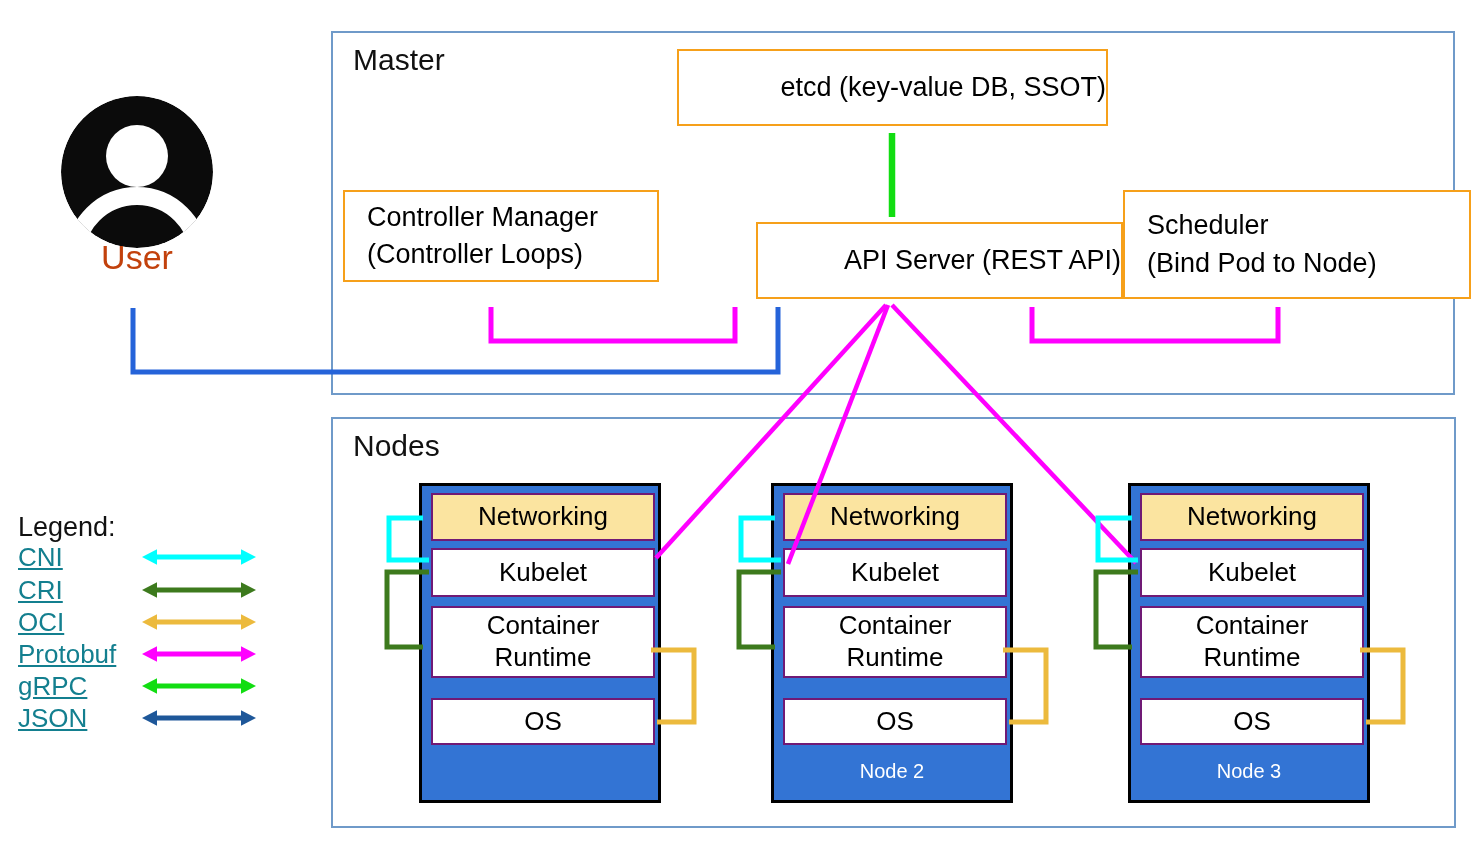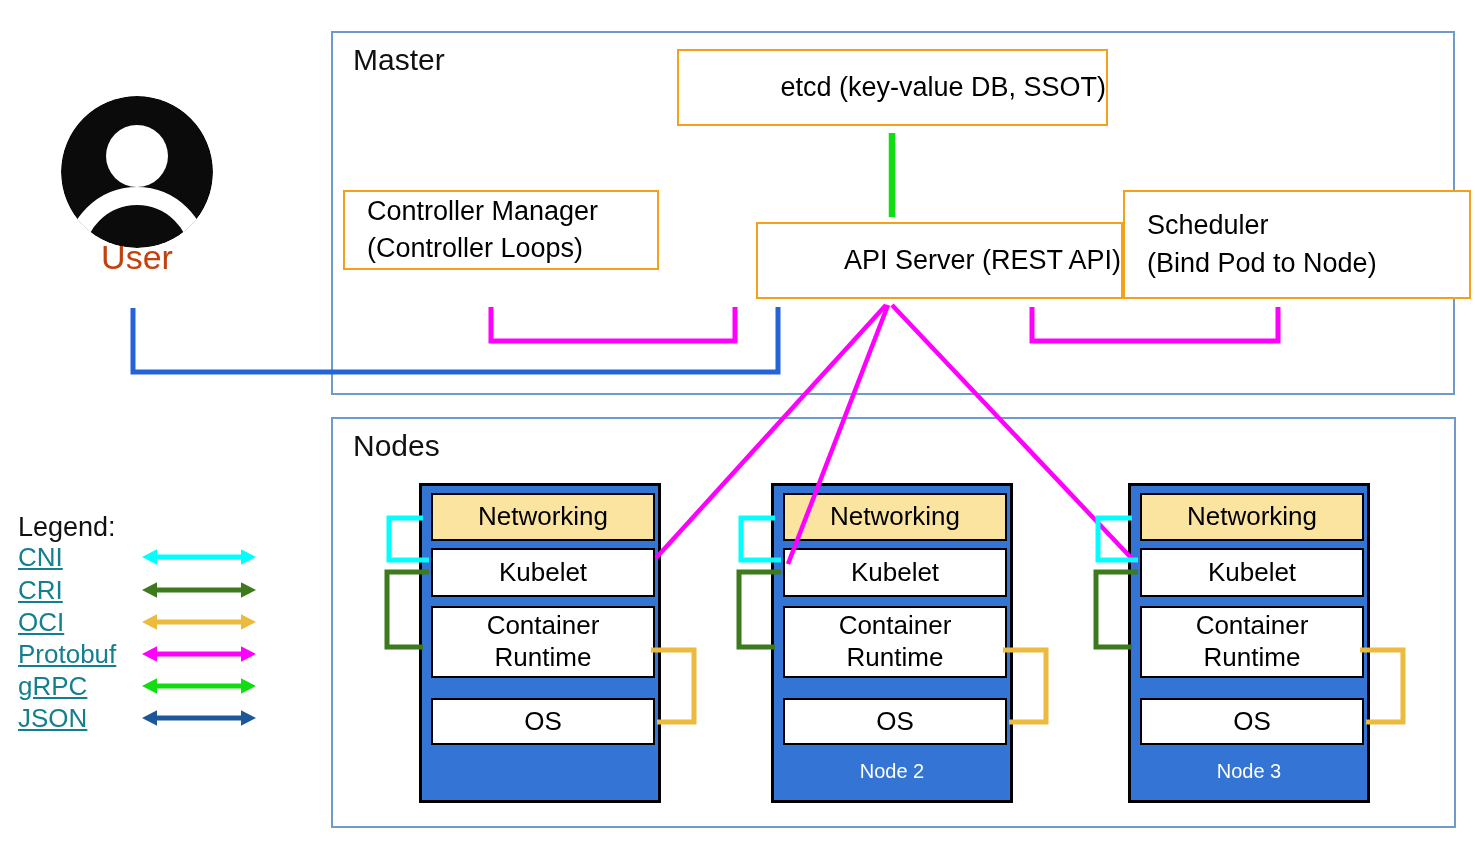--- a/index.html
+++ b/index.html
@@ -18,33 +18,33 @@
   
   .comp-box{
     position:absolute;border:2px solid #f6a01a;background:#fff;color:#000;
     font-size:27px;line-height:1.38;box-sizing:border-box;
     display:flex;flex-direction:column;justify-content:center;
   }
   .comp-center{align-items:flex-end;text-align:center;}
   .comp-left{align-items:flex-start;padding-left:22px;text-align:left;}
   #etcd-box{left:677px;top:49px;width:431px;height:77px;}
   #api-box{left:708px;top:222px;width:367px;height:77px;margin-left:48px;}
-  #cm-box{left:343px;top:190px;width:316px;height:80px;}
+  #cm-box{left:343px;top:190px;width:316px;height:92px;}
   #sched-box{left:1123px;top:190px;width:348px;height:109px;}
   
   #user-figure{position:absolute;left:57px;top:92px;width:160px;}
   #user-label{position:absolute;left:57px;top:238px;width:160px;text-align:center;
     font-size:34px;color:#c2410c;}
   
   .node{
     position:absolute;top:483px;width:242px;height:320px;background:#3374d4;
     border:3px solid #000;box-sizing:border-box;
   }
   .layer{
-    position:absolute;left:9px;width:224px;background:#fff;border:2px solid #000000;
+    position:absolute;left:9px;width:224px;background:#fff;border:2px solid #701a75;
     box-sizing:border-box;display:flex;align-items:center;justify-content:center;
     text-align:center;color:#000;font-size:26px;line-height:1.23;white-space:pre-line;
   }
   .layer.networking{top:7px;height:48px;background:#fbe4a0;}
   .layer.kubelet{top:62px;height:49px;}
   .layer.runtime{top:120px;height:72px;}
   .layer.os{top:212px;height:47px;}
   .node-name{
     position:absolute;left:0;top:259px;width:100%;height:52px;display:flex;
     align-items:center;justify-content:center;color:#fff;font-size:20px;

